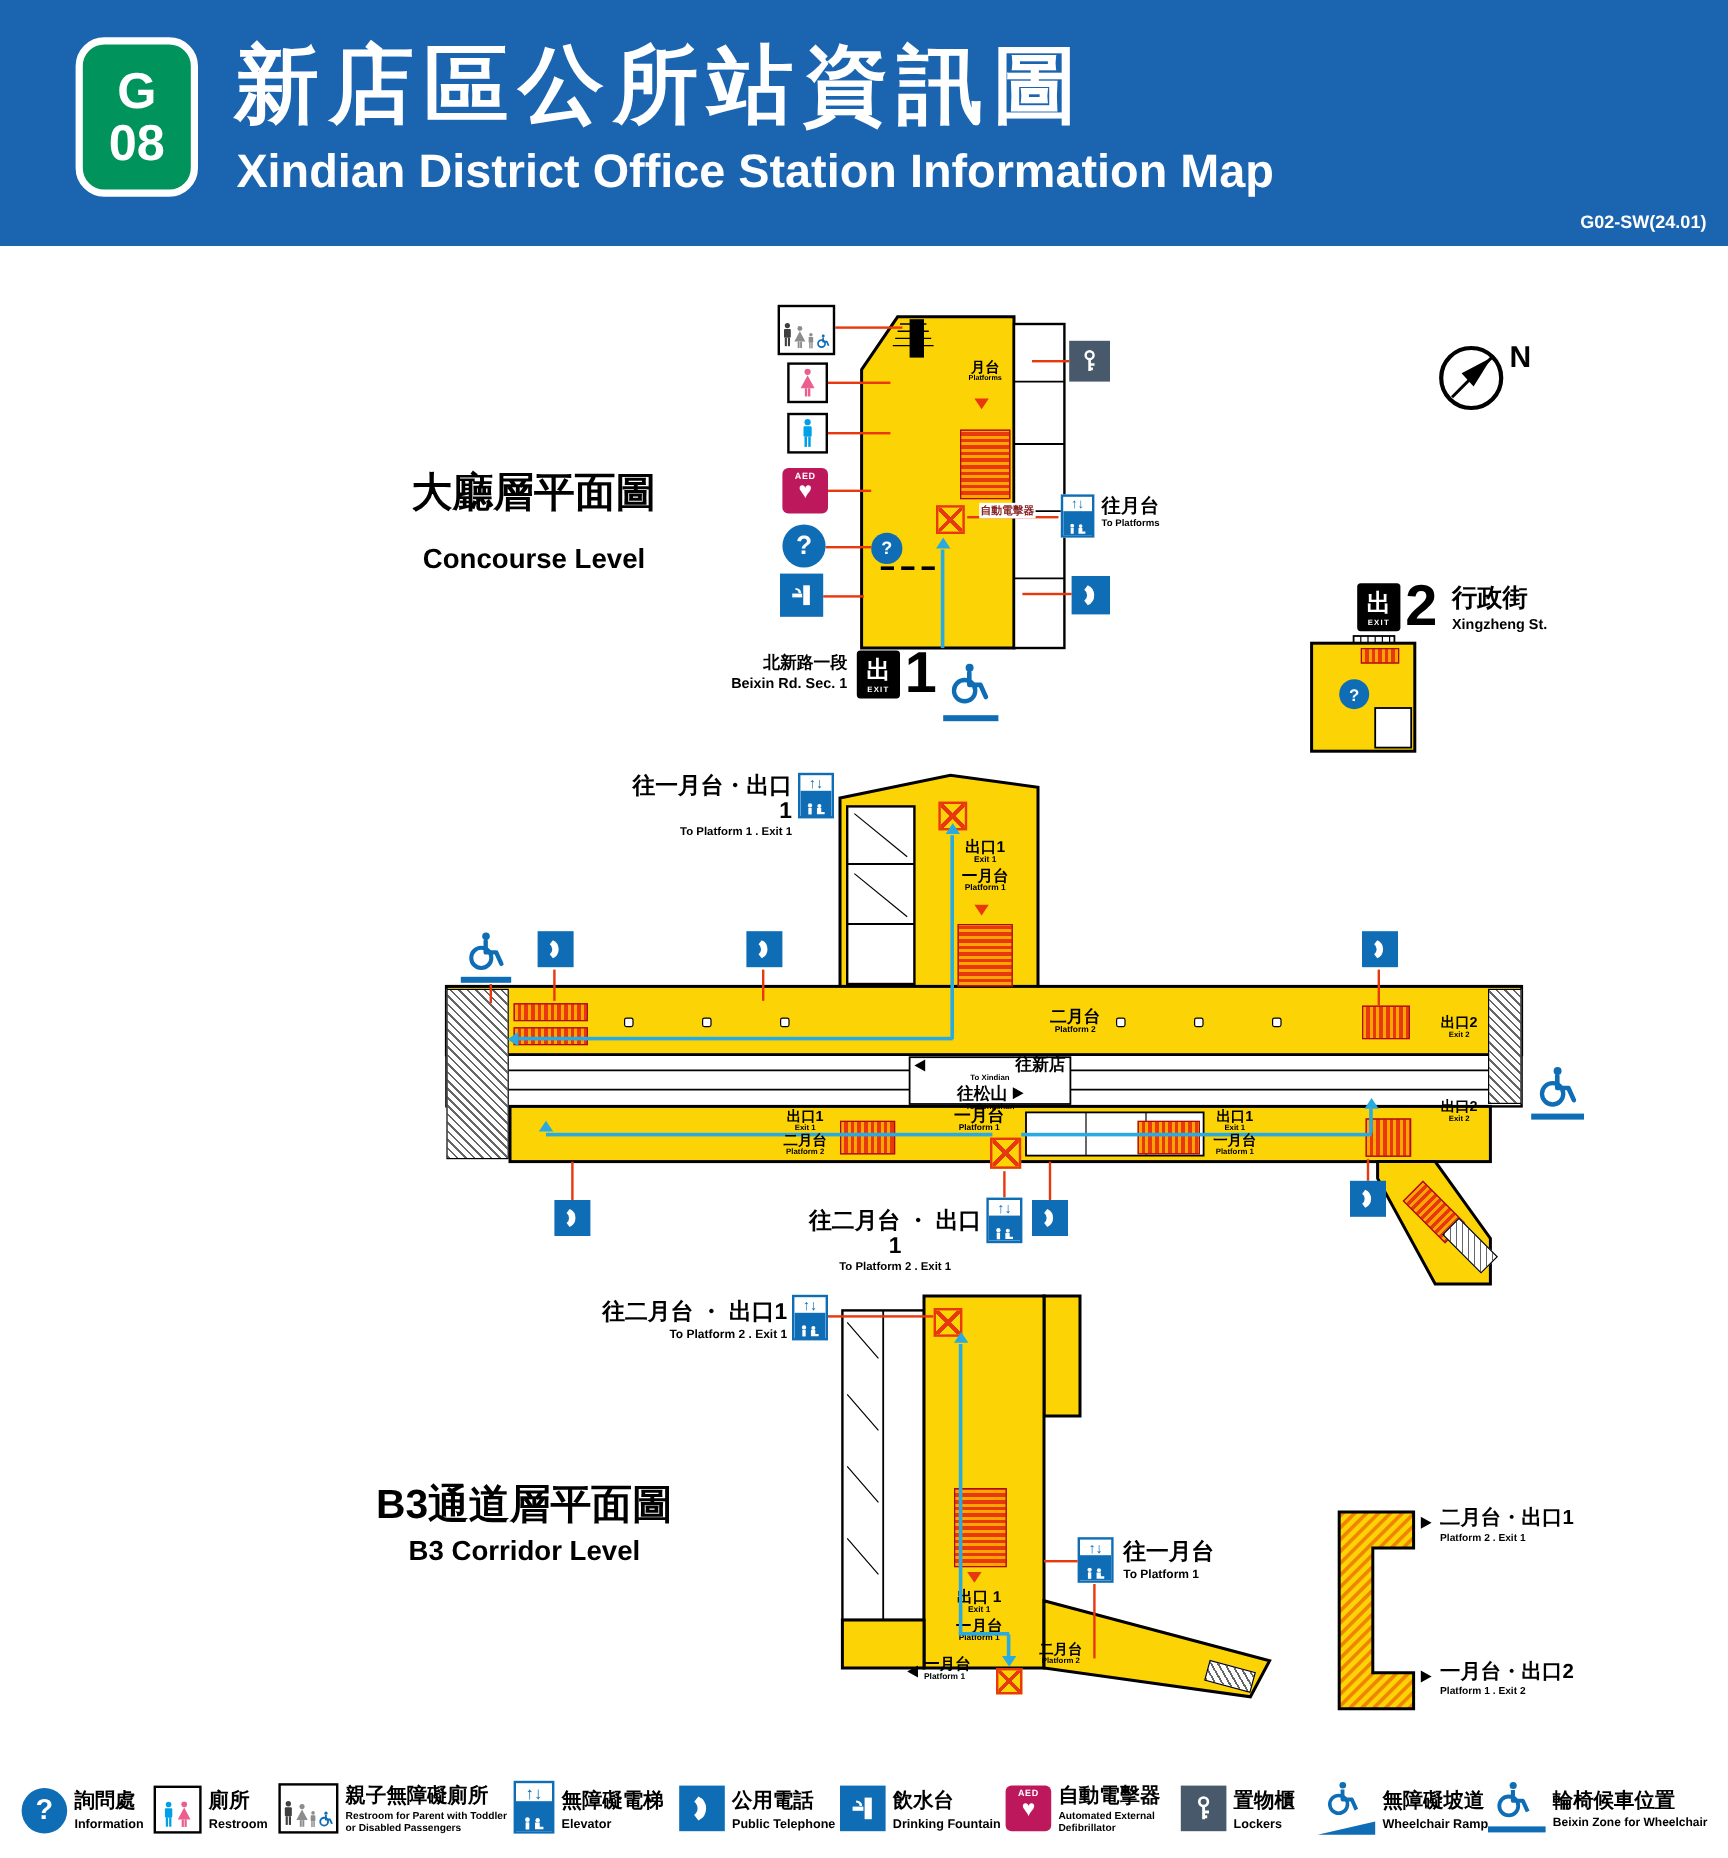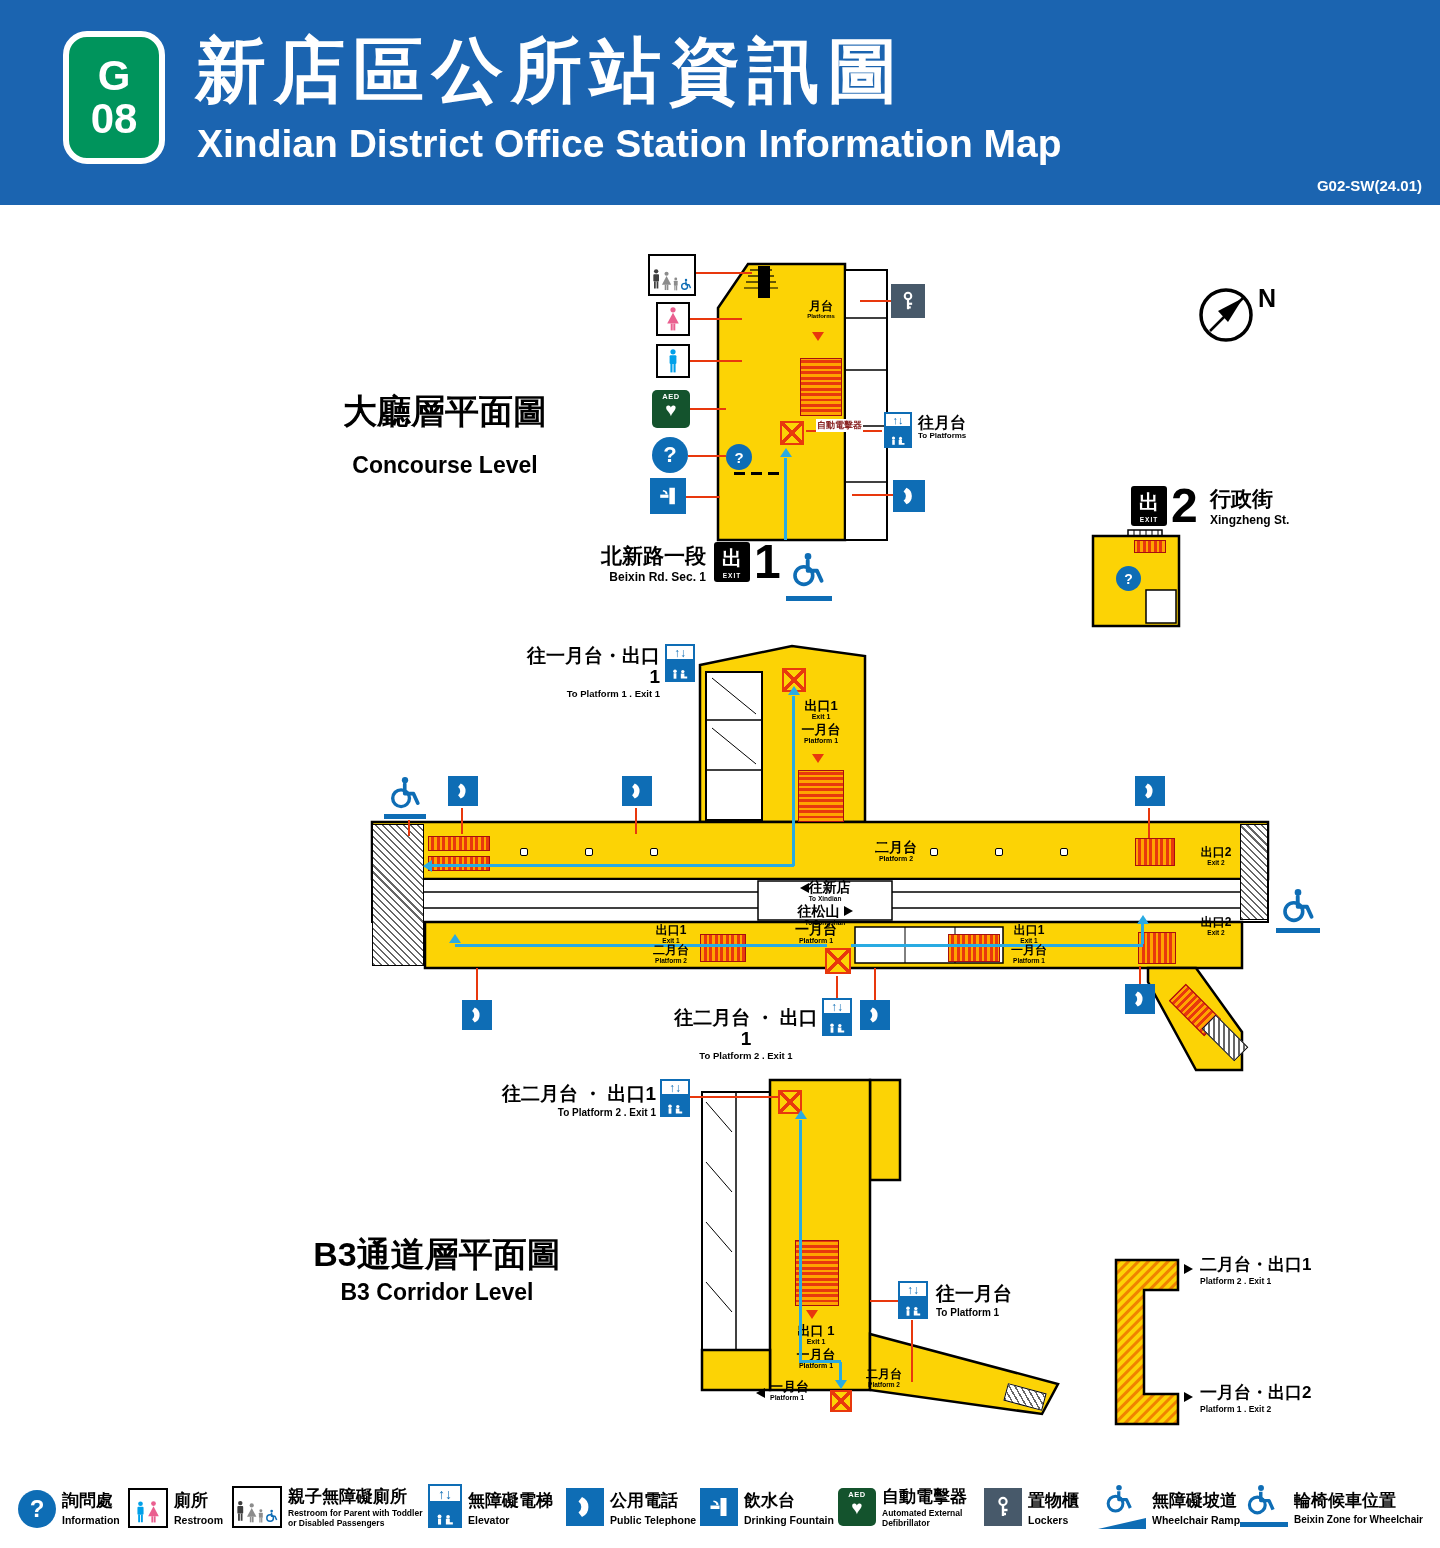--- a/index.html
+++ b/index.html
@@ -15,21 +15,21 @@
 .esch{background-image:repeating-linear-gradient(90deg,#ffa400 0 2.5px,transparent 2.5px 5.5px)}
 .xb{border:2.5px solid #e8380d;background-color:#fcd305;background-image:linear-gradient(45deg,transparent 44%,#e8380d 44%,#e8380d 56%,transparent 56%),linear-gradient(135deg,transparent 44%,#e8380d 44%,#e8380d 56%,transparent 56%)}
 .hatch{border:1.5px solid #000;background-color:#fff;background-image:repeating-linear-gradient(45deg,#666 0 1.5px,transparent 1.5px 5px)}
 .rl{background:#e8380d}
 .cl{background:#29abe2}
 .pil{background:#fff;border:1.5px solid #000;border-radius:2px}
 .ic{background:#0e6db5;border-radius:50%;color:#fff;font-weight:bold;display:flex;align-items:center;justify-content:center}
 .ib{background:#0e6db5;display:flex;align-items:center;justify-content:center}
 .lk{background:#47596a;display:flex;align-items:center;justify-content:center}
 .obox{background:#fff;border:2px solid #000;display:flex;align-items:flex-end;justify-content:center;gap:2px;padding:3px 2px}
-.aed{background:#14532d;border-radius:5px;color:#fff;font-weight:bold;display:flex;flex-direction:column;align-items:center;line-height:1;position:absolute}
+.aed{background:#be185d;border-radius:5px;color:#fff;font-weight:bold;display:flex;flex-direction:column;align-items:center;line-height:1;position:absolute}
 .aed .t{font-size:7.5px;letter-spacing:.5px;margin-top:3px}
 .aed .h{font-size:19px;line-height:.95}
 .elev{background:#fff;border:2px solid #0e6db5;display:flex;flex-direction:column;align-items:center;overflow:hidden}
 .elev .et{display:flex;color:#0e6db5;font-weight:bold;line-height:1;padding-top:1px}
 .elev .eb{flex:1;width:100%;background:#0e6db5;display:flex;align-items:flex-end;justify-content:center}
 .exitb{display:flex;align-items:flex-start;gap:4px}
 .exitb .sq{background:#000;color:#fff;display:flex;flex-direction:column;align-items:center;justify-content:center;border-radius:3px}
 .exitb .n{font-weight:900;color:#000}
 .tdr{width:0;height:0;border-left:8px solid transparent;border-right:8px solid transparent;border-top:12px solid #e8380d}
 .tdr.sm{border-left-width:6px;border-right-width:6px;border-top-width:9px}
@@ -195,21 +195,21 @@
   </div>
   <div class="a b" style="left:816px;top:419px;font-size:9px;color:#8a2525;background:#fff;padding:0 1px">自動電擊器</div>
   <div class="a rl" style="left:852px;top:494px;width:41px;height:2px"></div>
   <div class="a ib" style="left:893px;top:480px;width:32px;height:32px">
     <svg width="20" height="20" viewBox="0 0 24 24">
         <path d="M9 2 A 11 11 0 0 1 9 22 L 5.5 17.5 A 6.8 6.8 0 0 0 5.5 6.5 Z" fill="#fff"></path>
       </svg>
   </div>
 
   <div class="a tr" style="left:556px;top:545px;width:150px">
-    <div class="lbl-zh" style="font-size:21px">北新路一段</div>
+    <div class="lbl-zh" style="font-size:14px">北新路一段</div>
     <div class="lbl-en" style="font-size:12px;margin-top:3px">Beixin Rd. Sec. 1</div>
   </div>
   <div class="a exitb" style="left:714px;top:542px">
     <span class="sq" style="width:36px;height:40px">
         <span style="font-size:20px;font-weight:bold">出</span>
         <span style="font-size:6.5px;font-weight:bold;letter-spacing:1px">EXIT</span>
       </span>
     <span class="n" style="font-size:48px;line-height:40px">1</span>
   </div>
   <svg class="a" style="left:790px;top:552px;color:#0e6db5" width="36" height="36" viewBox="0 0 26 26">
@@ -320,21 +320,21 @@
     <div class="lbl-en" style="font-size:7px">Exit 1</div>
     <div class="lbl-zh" style="font-size:13px;margin-top:2px">一月台</div>
     <div class="lbl-en" style="font-size:7px">Platform 1</div>
   </div>
   <div class="a tdr sm" style="left:812px;top:754px"></div>
   <div class="a tc" style="left:868px;top:840px;width:56px">
     <div class="lbl-zh" style="font-size:14px">二月台</div>
     <div class="lbl-en" style="font-size:7px">Platform 2</div>
   </div>
   <div class="a tc" style="left:762px;top:880px;width:126px">
-    <div style="display:flex;align-items:center;justify-content:center;gap:0">
+    <div style="display:flex;align-items:center;justify-content:space-between;gap:0">
       <span class="a tlk" style="position:static"></span>
       <span class="lbl-zh" style="font-size:14px">往新店</span>
     </div>
     <div class="lbl-en" style="font-size:6.5px">To Xindian</div>
     <div style="display:flex;align-items:center;justify-content:center;gap:4px;margin-top:1px">
       <span class="lbl-zh" style="font-size:14px">往松山</span>
       <span class="a trk" style="position:static"></span>
     </div>
     <div class="lbl-en" style="font-size:6.5px">To Songshan</div>
   </div>

